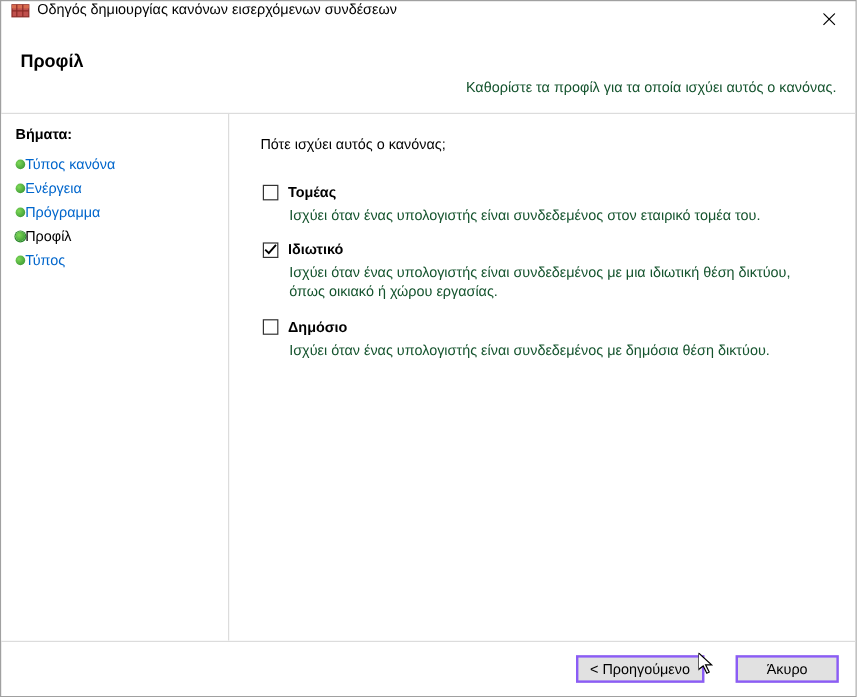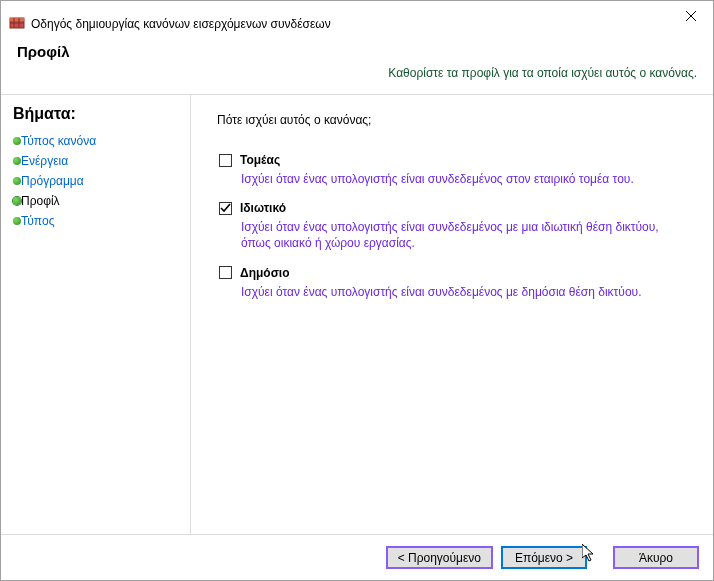--- a/index.html
+++ b/index.html
@@ -1,47 +1,47 @@
 <!DOCTYPE html>
 <html><head>
 <meta charset="utf-8">
 <style>
   * { box-sizing: border-box; margin: 0; padding: 0; }
   html, body { width: 714px; height: 581px; font-family: "Segoe UI", Tahoma, sans-serif; font-size: 12px; color: #000; background: #fff; overflow: hidden; }
   .window { width: 714px; height: 581px; border: 1px solid #a0a0a0; background: #fff; display: flex; flex-direction: column; }
-  .titlebar { height: 30px; display: flex; align-items: flex-end; padding: 0 0 0 8px; }
+  .titlebar { height: 30px; display: flex; align-items: flex-start; padding: 0 0 0 8px; }
   .titlebar .app-icon { width: 16px; height: 16px; margin-right: 6px; display:inline-flex; align-items:center; justify-content:center; }
   .titlebar .title { flex: 1; font-size: 12px; }
   .titlebar .close { width: 44px; height: 30px; display: flex; align-items: center; justify-content: center; cursor: default; }
   .titlebar .close svg { width:10px; height:10px; }
   .header { padding: 12px 16px 14px 16px; }
   .header h1 { font-size: 15px; font-weight: 700; color: #000; margin-bottom: 6px; }
   .header .subtitle { font-size: 12px; color: #14532d; text-align: right; }
   .divider { height: 1px; background: #dcdcdc; margin: 0; }
   .body { flex: 1; display: flex; overflow: hidden; }
   .sidebar { width: 190px; border-right: 1px solid #dcdcdc; padding: 8px 10px 10px 10px; background:#fff; }
-  .sidebar h2 { font-size: 16px; font-weight: 700; margin: 2px 0 8px 2px; }
+  .sidebar h2 { font-size: 12px; font-weight: 700; margin: 2px 0 8px 2px; }
   .sidebar ul { list-style: none; }
   .sidebar li { display: flex; align-items: center; gap: 0; padding: 3px 2px; font-size: 12px; cursor: default; }
   .sidebar li .bullet { width: 8px; height: 8px; border-radius: 50%; display:inline-block; flex: 0 0 8px; }
   .sidebar li.done .bullet,
   .sidebar li.upcoming .bullet { background: radial-gradient(circle at 35% 35%, #7ed957, #2e8b2e); }
   .sidebar li.active .bullet { background: radial-gradient(circle at 35% 35%, #7ed957, #2e8b2e); box-shadow: 0 0 0 1px #2e8b2e; }
   .sidebar li.done a,
   .sidebar li.upcoming a { color: #0066cc; text-decoration: none; }
   .sidebar li.active span.lbl { color: #000; }
   .content { flex: 1; padding: 18px 26px 10px 26px; display:flex; flex-direction:column; }
   .content .prompt { margin-bottom: 26px; }
   .opt { margin-bottom: 14px; padding-left: 2px; }
   .opt .row1 { display: flex; align-items: center; gap: 8px; }
   .opt .cbwrap { width:13px; height:13px; border:1px solid #333; display:inline-flex; align-items:center; justify-content:center; background:#fff; cursor:default; }
   .opt .cbwrap.checked svg { display:block; }
   .opt .cbwrap svg { display:none; width:11px; height:11px; }
   .opt label { font-weight: 700; cursor: default; }
-  .opt .desc { margin: 4px 0 0 22px; line-height: 1.35; max-width: 430px; color:#6d28d9; }
+  .opt .desc { margin: 4px 0 0 22px; line-height: 1.35; max-width: 430px; color:#14532d; }
   .footer { height: 46px; border-top: 1px solid #dcdcdc; display:flex; align-items:center; justify-content:flex-end; gap:8px; padding: 0 14px; }
   .btn { min-width: 86px; height: 23px; border: 2px solid #8b5cf6; background: #e1e1e1; font-size: 12px; font-family: inherit; cursor: default; padding: 0 10px; }
   .btn.default { border: 1px solid #0078d7; outline: 1px solid #0078d7; outline-offset: -2px; }
   .cursor { position: absolute; left: 582px; top: 544px; pointer-events:none; }
 </style>
 </head>
 <body>
 
 <div class="window">
   <div class="titlebar">
@@ -128,20 +128,19 @@
           </span>
           <label>Δημόσιο</label>
         </div>
         <div class="desc">Ισχύει όταν ένας υπολογιστής είναι συνδεδεμένος με δημόσια θέση δικτύου.</div>
       </div>
     </main>
   </div>
 
   <div class="footer">
     <button class="btn">&lt; Προηγούμενο</button>
-    <button class="btn default">Επόμενο &gt;</button>
     <button class="btn" style="margin-left:18px">Άκυρο</button>
   </div>
 </div>
 
 <svg class="cursor" width="18" height="20" viewBox="0 0 18 20">
   <polygon points="0,0 0,14 4,11 7,17 9,16 6,10 11,10" fill="#fff" stroke="#000" stroke-width="1"></polygon>
 </svg>
 
 </body></html>

